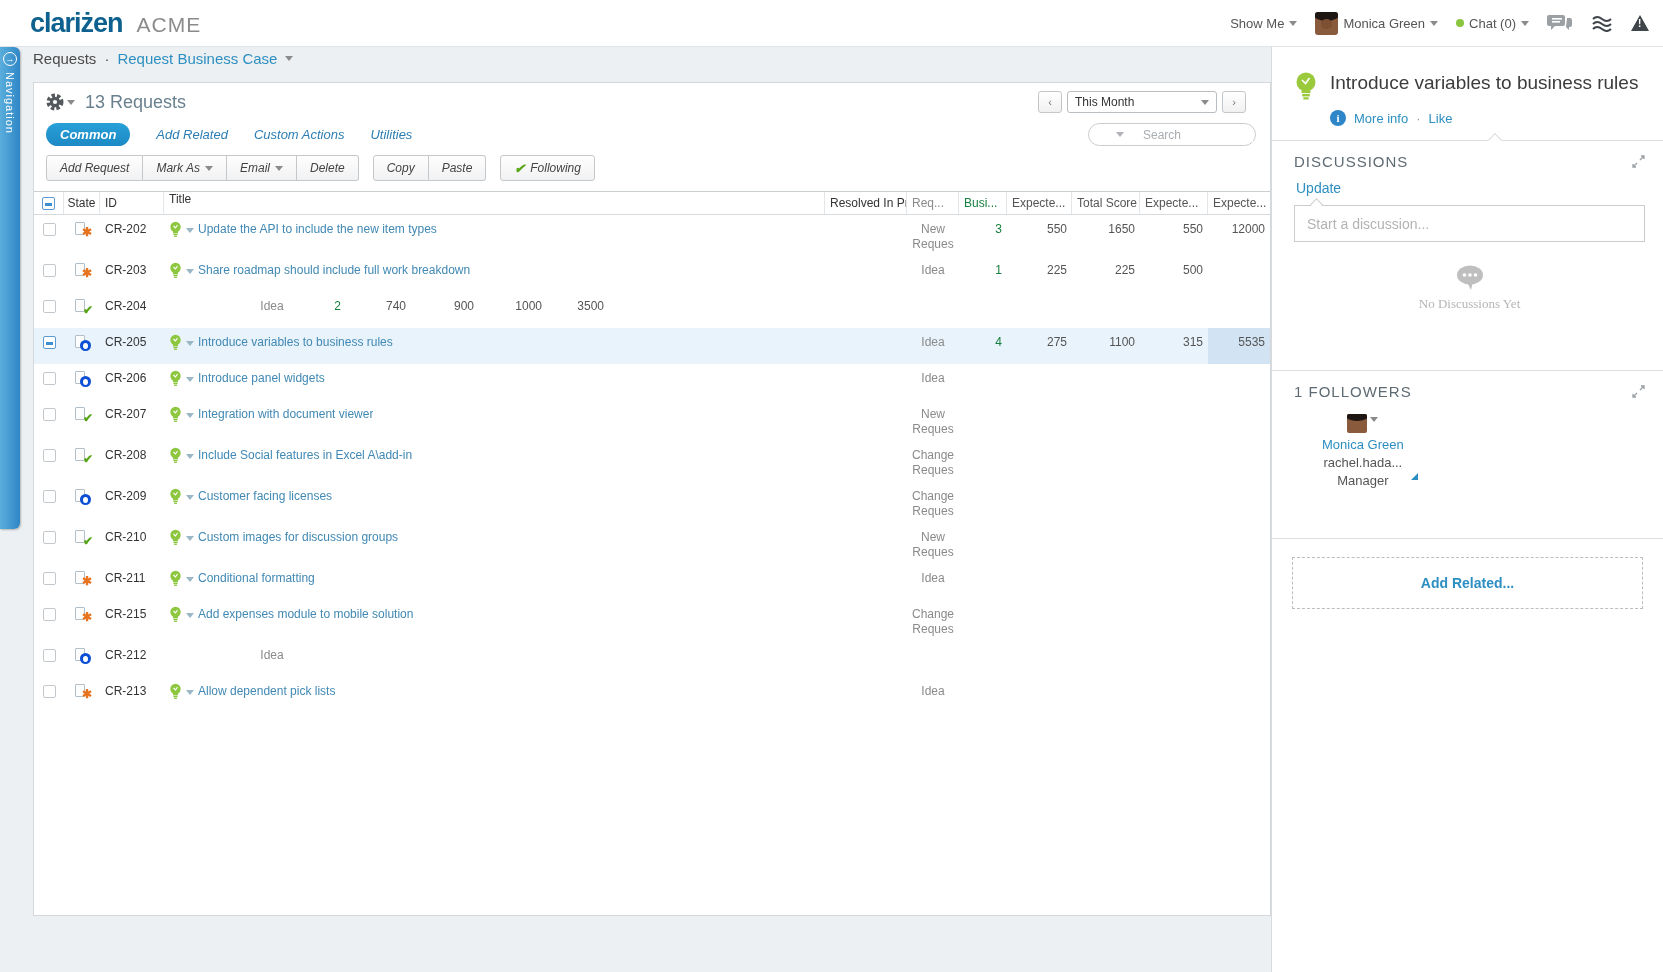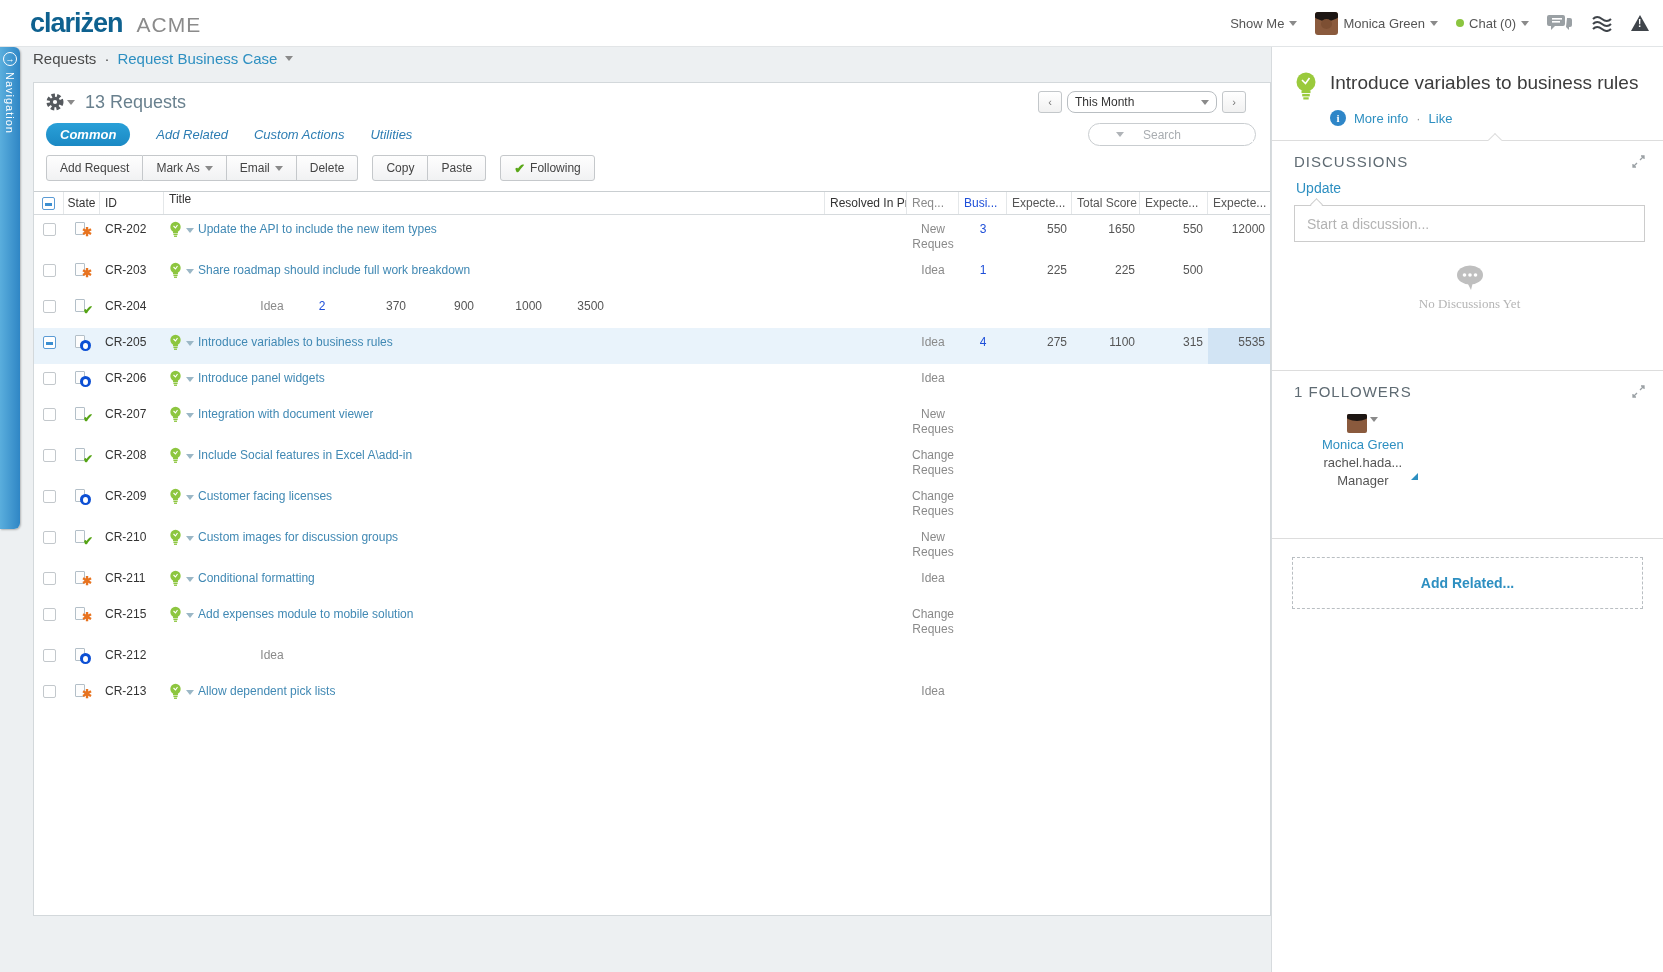--- a/index.html
+++ b/index.html
@@ -32,33 +32,33 @@
   .bc-view { color:#2d8fc1; cursor:pointer; }
 
   
   .main { position:absolute; left:33px; top:82px; width:1238px; height:834px; background:#fff; border:1px solid #d3d8db; }
   .panel-top { display:flex; align-items:center; justify-content:space-between; padding:8px 24px 4px 12px; }
   .pt-left { display:flex; align-items:center; gap:10px; }
   .gear-wrap { display:flex; align-items:center; gap:3px; cursor:pointer; }
   .count { font-size:18px; color:#69808e; }
   .pt-right { display:flex; align-items:center; gap:5px; }
   .pager-btn { width:24px; height:22px; border:1px solid #c3c7ca; border-radius:3px; background:linear-gradient(#fff,#f1f1f1); color:#777; font-size:11px; text-align:center; line-height:20px; cursor:pointer; }
-  .period-select { width:150px; height:22px; border:1px solid #b9bec2; border-radius:8px; background:#fff; display:flex; align-items:center; justify-content:space-between; padding:0 7px; font-size:12px; color:#333; cursor:pointer; }
+  .period-select { width:150px; height:22px; border:1px solid #b9bec2; border-radius:3px; background:#fff; display:flex; align-items:center; justify-content:space-between; padding:0 7px; font-size:12px; color:#333; cursor:pointer; }
 
   
   .tabs-row { display:flex; align-items:center; justify-content:space-between; padding:6px 14px 4px 12px; }
   .tabs { display:flex; align-items:center; gap:26px; font-size:13px; }
   .tab { color:#2d7db3; cursor:pointer;font-style:italic; }
   .tab.active { background:linear-gradient(#29a0d8,#1b89c4); color:#fff; border-radius:12px; padding:4px 14px; font-weight:bold; }
   .searchbox { width:168px; height:23px; border:1px solid #c9cdd0; border-radius:12px; display:flex; align-items:center; padding:0 8px; gap:19px; background:#fff; }
   .searchbox input { border:none; outline:none; font-size:12px; width:110px; color:#555; font-family:"Liberation Sans",sans-serif; }
   .searchbox input::placeholder { color:#a9adb1; }
 
   
-  .btns-row { display:flex; align-items:flex-start; gap:14px; padding:5px 12px 10px 12px; }
+  .btns-row { display:flex; align-items:flex-start; gap:14px; padding:5px 12px 10px 12px;font-style:italic; }
   .btn-group { display:flex; }
   .btn { height:26px; border:1px solid #c5c8cb; background:linear-gradient(#fefefe,#f1f2f3); font-size:12px; color:#444; padding:0 13px; display:flex; align-items:center; gap:5px; cursor:pointer; }
   .btn-group .btn + .btn { border-left:none; }
   .btn-group .btn:first-child { border-radius:3px 0 0 3px; }
   .btn-group .btn:last-child { border-radius:0 3px 3px 0; }
   .btn.single { border-radius:3px; }
   .check-green { color:#5aa718; font-size:13px; font-weight:bold; }
 
   
   .thead { display:flex; border-top:1px solid #c9ced1; border-bottom:1px solid #d6dadd; height:24px; align-items:stretch; font-size:12px; color:#333; }
@@ -66,21 +66,21 @@
   .th:last-child { border-right:none; }
   .trow { display:flex; align-items:stretch; min-height:36px; font-size:12px; cursor:pointer; }
   .trow.sel { background:#e9f3fb; }
   .td { padding:7px 5px 4px 5px; }
   .col-check { width:30px; display:flex; justify-content:center; }
   .col-state { width:36px; display:flex; justify-content:center; }
   .col-id { width:64px; color:#333; }
   .col-title { flex:1; display:flex; align-items:flex-start; gap:4px; min-width:0; }
   .col-res { width:82px; }
   .col-req { width:52px; text-align:center; color:#8a8a8a; line-height:15px; overflow:hidden; }
-  .col-busi { width:48px; text-align:center; color:#1d4ed8; }
+  .col-busi { width:48px; text-align:right; color:#15803d; }
   .col-e1 { width:65px; text-align:right; color:#555; }
   .col-total { width:68px; text-align:right; color:#555; }
   .col-e2 { width:68px; text-align:right; color:#555; }
   .col-e3 { width:62px; text-align:right; color:#555; }
   .trow.sel .col-e3 { background:#d2e4f4; }
   .title-link { color:#4189b4; text-decoration:none; white-space:nowrap; overflow:hidden; }
   .cb { width:13px; height:13px; border:1px solid #c3c8cc; background:#fff; border-radius:2px; position:relative; margin-top:1px; }
   .cb.checked { border-color:#5b9bd5; }
   .cb.checked::after { content:""; position:absolute; left:2px; top:5px; width:7px; height:3px; background:#3d8fd1; }
   .state-icon { position:relative; width:16px; height:16px; display:inline-block; }
@@ -330,21 +330,21 @@
       <div class="td col-state">
           <span class="state-icon state-done">
             <span class="doc"></span>
             <span class="glyph"></span>
           </span>
         </div>
       <div class="td col-id c-id">CR-204</div>
       <div class="td col-res c-res"></div>
       <div class="td col-req c-req">Idea</div>
       <div class="td col-busi c-busi">2</div>
-      <div class="td col-e1 c-e1">370</div>
+      <div class="td col-e1 c-e1">740</div>
       <div class="td col-total c-total">900</div>
       <div class="td col-e2 c-e2">1000</div>
       <div class="td col-e3 c-e3">3500</div>
     </div>
       <div class="trow sel">
       <div class="td col-check">
           <span class="cb checked"></span>
         </div>
       <div class="td col-state">
           <span class="state-icon state-work">

